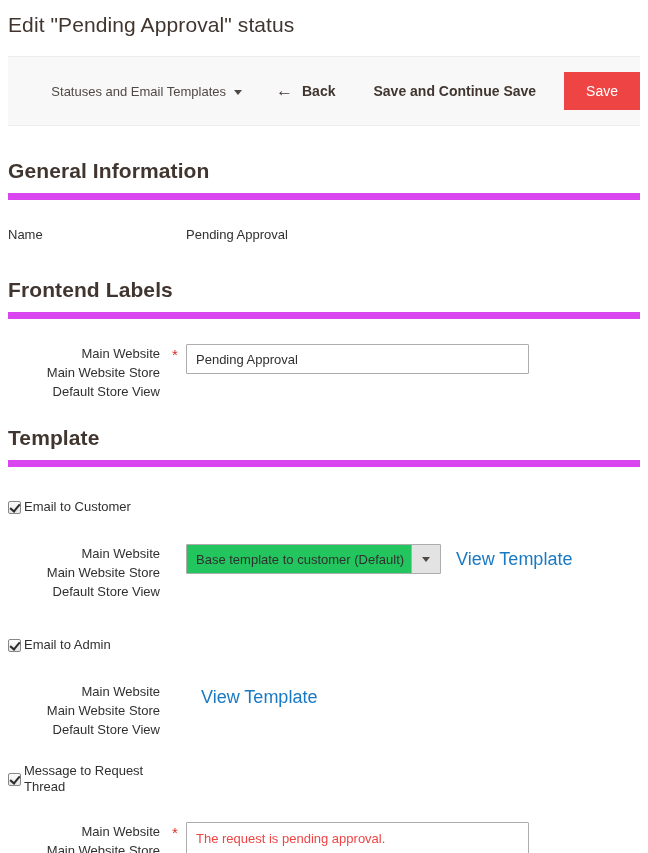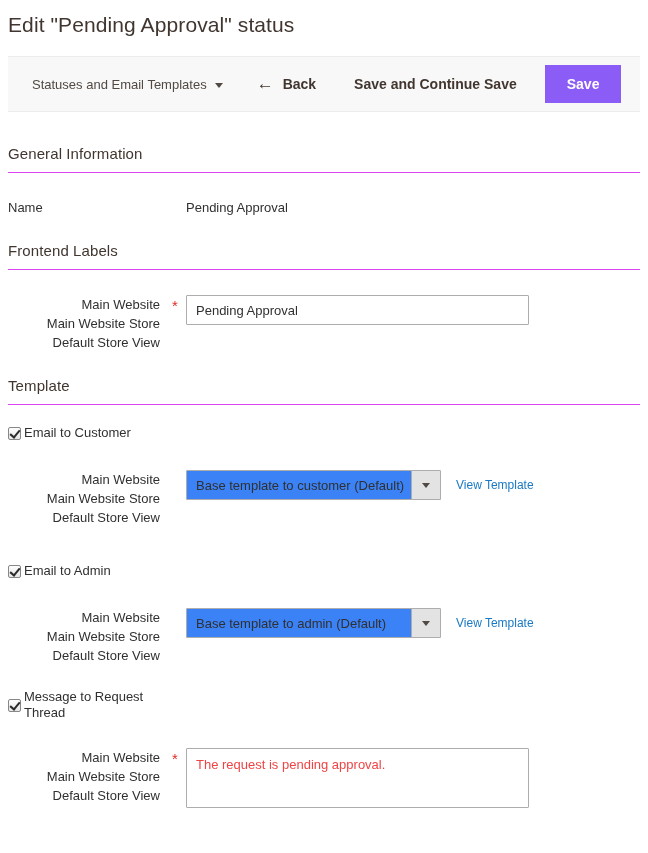--- a/index.html
+++ b/index.html
@@ -27,25 +27,26 @@
     letter-spacing: 0.1px;
   }
 
   
   .page-actions {
     margin: 16px 8px 0 8px;
     background: #f8f8f8;
     border: 1px solid #ededed;
     border-left: none;
     border-right: none;
-    height: 56px;
+    height: 70px;
     display: flex;
     align-items: center;
     box-sizing: border-box;
     padding-left: 24px;
+    justify-content: flex-end;
   }
   .actions-split {
     display: flex;
     align-items: center;
     font-size: 13px;
     color: #514943;
     cursor: pointer;
     user-select: none;
     margin-right: 34px;
     white-space: nowrap;
@@ -82,47 +83,47 @@
   }
   .save-continue {
     font-size: 14px;
     font-weight: 700;
     color: #41362f;
     cursor: pointer;
     margin-right: 28px;
     white-space: nowrap;
   }
   .save-primary {
-    background: #8b5cf6;
+    background: #ef4444;
     color: #ffffff;
     font-size: 14px;
-    font-weight: 700;
+    font-weight: 400;
     border: none;
     padding: 11px 22px;
     cursor: pointer;
     font-family: "Liberation Sans", sans-serif;
     line-height: 16px;
   }
 
   
   .content {
     padding: 0 8px;
   }
 
   .section-heading {
-    font-size: 15px;
-    font-weight: 400;
+    font-size: 21px;
+    font-weight: 700;
     color: #41362f;
     margin: 0;
     padding: 0 0 10px 0;
-    border-bottom: 1px solid #d946ef;
+    border-bottom: 7px solid #d946ef;
     letter-spacing: 0.1px;
   }
   .sec-general { margin-top: 33px; }
-  .sec-frontend { margin-top: 25px; }
+  .sec-frontend { margin-top: 34px; }
   .sec-templates { margin-top: 25px; }
 
   
   .field-row {
     display: flex;
     align-items: flex-start;
   }
   .row-name { margin-top: 25px; }
   .row-frontend { margin-top: 25px; }
   .row-template { margin-top: 29px; }
@@ -180,21 +181,21 @@
     color: #303030;
     padding: 0 9px;
     border-radius: 1px;
   }
 
   .select-wrap {
     position: relative;
     width: 255px;
     height: 30px;
     border: 1px solid #adadad;
-    background: #3b82f6;
+    background: #22c55e;
     box-sizing: border-box;
     display: flex;
     align-items: center;
     border-radius: 1px;
   }
   .select-text {
     font-size: 13px;
     color: #303030;
     padding-left: 9px;
     flex: 1 1 auto;
@@ -214,21 +215,21 @@
   .select-arrow i {
     display: block;
     width: 0;
     height: 0;
     border-left: 4px solid transparent;
     border-right: 4px solid transparent;
     border-top: 5px solid #514943;
   }
 
   .view-template-link {
-    font-size: 12px;
+    font-size: 18px;
     color: #1979c3;
     margin-left: 15px;
     line-height: 30px;
     cursor: pointer;
     white-space: nowrap;
   }
 
   .textarea-box {
     width: 343px;
     height: 60px;
@@ -252,21 +253,21 @@
     width: 12px;
     height: 12px;
     pointer-events: none;
   }
 
   
   .check-row {
     display: flex;
     align-items: center;
   }
-  .row-chk-customer { margin-top: 20px; }
+  .row-chk-customer { margin-top: 32px; }
   .row-chk-admin    { margin-top: 36px; }
   .row-chk-message  { margin-top: 24px; }
 
   .chk {
     flex: 0 0 13px;
     width: 13px;
     height: 13px;
     border: 1px solid #878787;
     background: linear-gradient(#fdfdfd, #e6e6e6);
     box-sizing: border-box;
@@ -374,26 +375,20 @@
   </div>
 
   <div class="field-row row-template">
     <div class="field-label">
       <span class="label-line">Main Website</span>
       <span class="label-line">Main Website Store</span>
       <span class="label-line">Default Store View</span>
     </div>
     <div class="req-spacer"></div>
     <div class="field-control">
-      <div class="select-wrap">
-        <span class="select-text">Base template to admin (Default)</span>
-        <span class="select-arrow">
-            <i></i>
-          </span>
-      </div>
       <a class="view-template-link">View Template</a>
     </div>
   </div>
 
   <div class="check-row row-chk-message">
     <span class="chk"></span>
     <span class="chk-label">Message to Request Thread</span>
   </div>
 
   <div class="field-row row-message">

